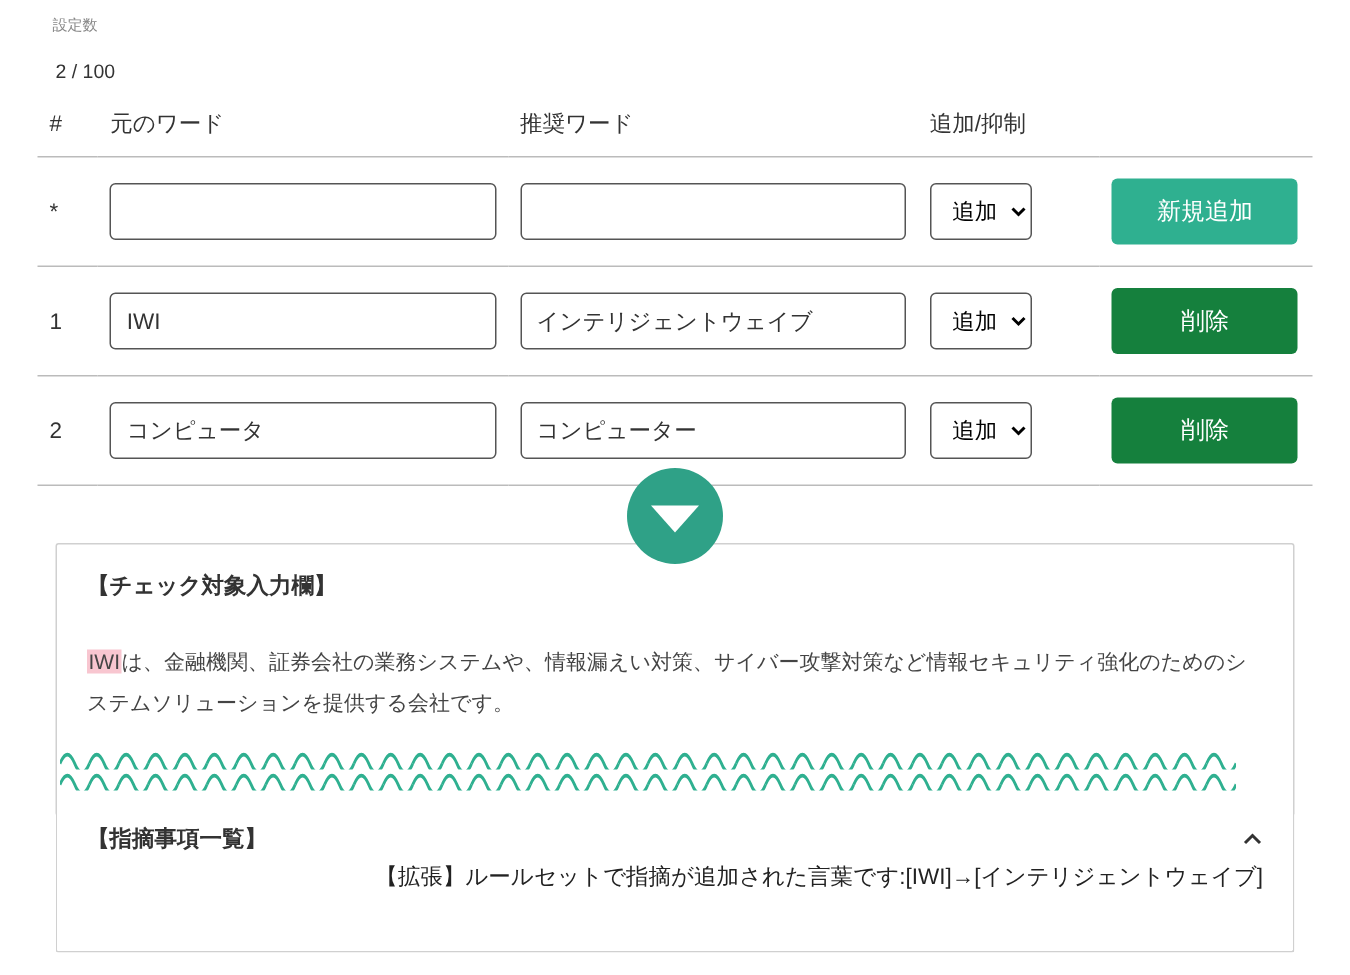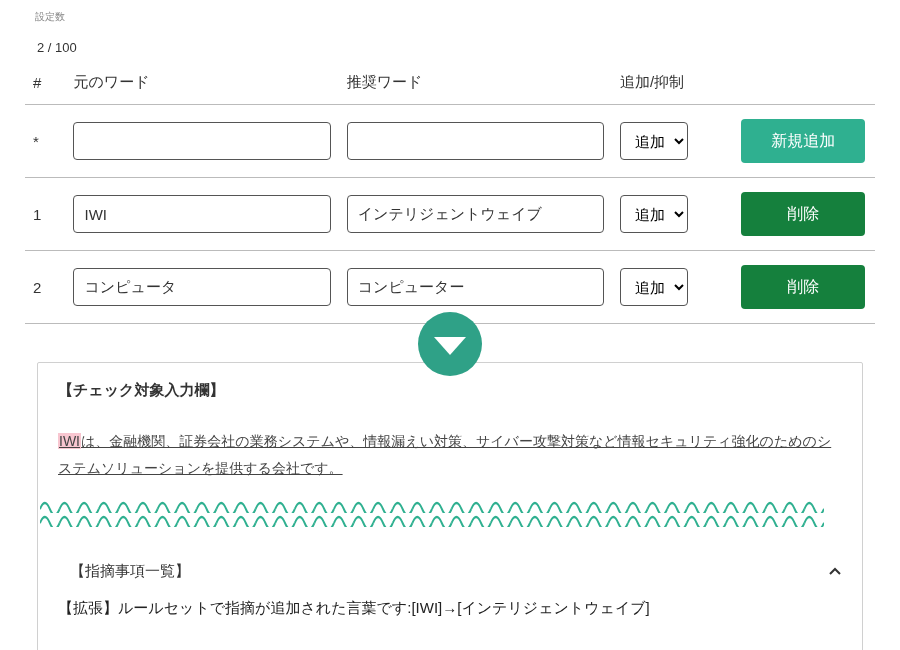--- a/index.html
+++ b/index.html
@@ -114,21 +114,20 @@
   }
   .panel h3 {
     margin: 0 0 28px 0;
     font-size: 15px;
     font-weight: 700;
   }
   .panel .body {
     font-size: 14px;
     line-height: 1.9;
     color: #444;
-    text-decoration: underline;
   }
   .hl {
     background: #f8c6d0;
     padding: 0 1px;
   }
 
   
   .wavy-box {
     position: relative;
     margin: 18px 0 4px 0;
@@ -153,31 +152,32 @@
     padding: 8px 20px 40px 20px;
     position: relative;
   }
   .panel2 .header {
     display: flex;
     align-items: center;
     justify-content: space-between;
     margin-bottom: 6px;
   }
   .panel2 h3 {
-    margin: 12px;
+    margin: 0;
     font-size: 15px;
-    font-weight: 400;
+    font-weight: 700;
   }
   .chev {
     width: 14px; height: 14px;
     display: inline-block;
   }
   .panel2 .line {
     font-size: 15px;
     color: #222;
+    text-align: right;
   }
 </style>
 </head>
 <body>
 
 <div class="wrap">
   <div class="count-label">設定数</div>
   <div class="count-value">2 / 100</div>
 
   <table class="rules">

